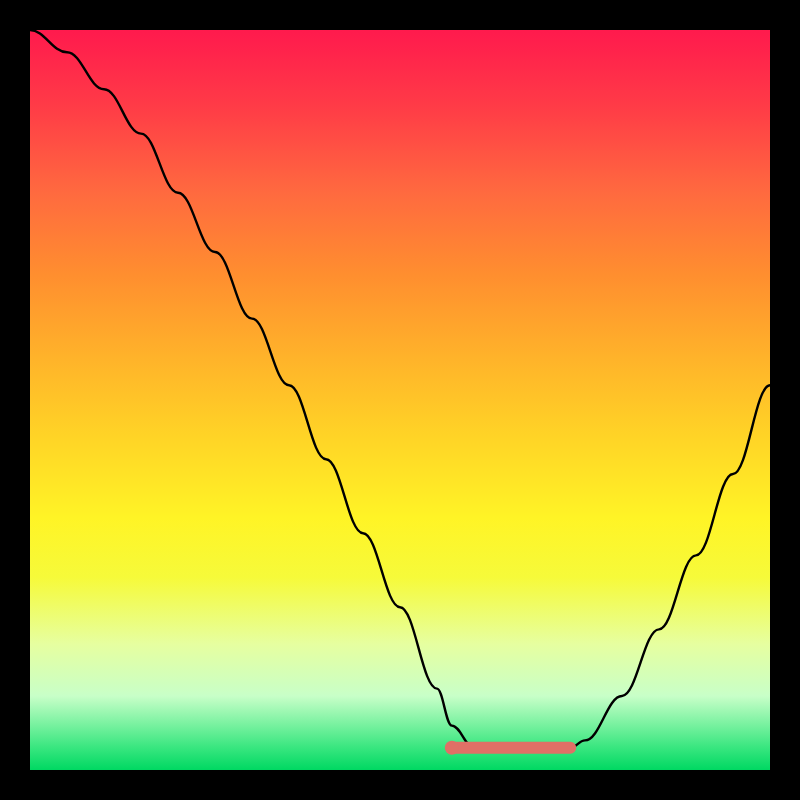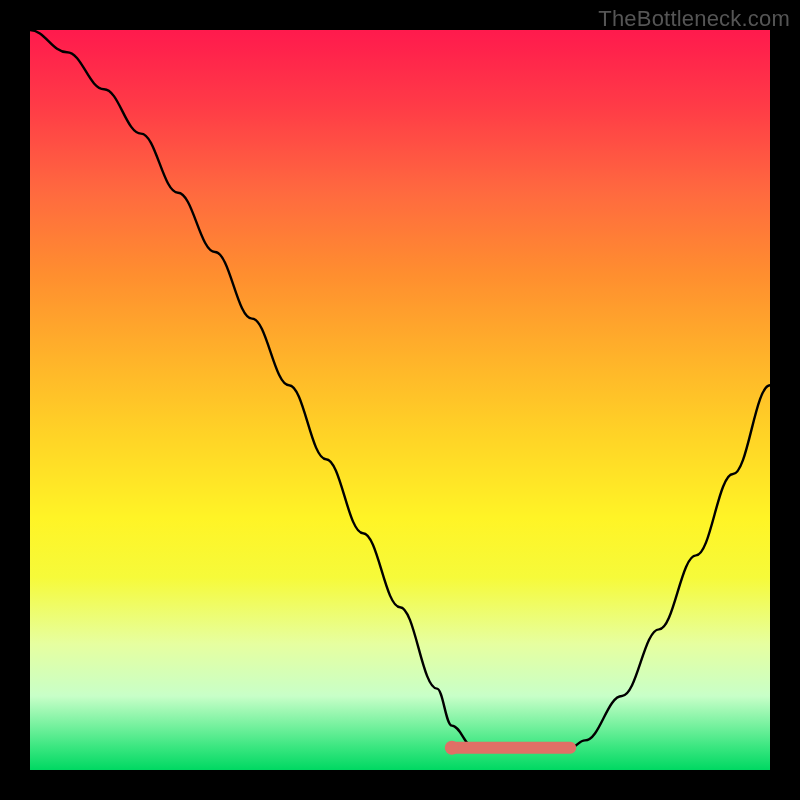--- a/index.html
+++ b/index.html
@@ -72,21 +72,20 @@
   }
   .marker-dot {
     fill: #e07066;
   }
 </style>
 </head>
 <body>
 
 <div class="frame">
 
-  <div class="brand">TheBottleneck.com</div>
 
   <div class="plot-area">
 
     <svg class="curve" viewBox="0 0 740 740" preserveAspectRatio="none">
       <path id="main-curve" class="main-path" d="M 0.0 0.0 C 14.8 0.0, 22.2 22.2, 37.0 22.2 C 51.8 22.2, 59.2 59.2, 74.0 59.2 C 88.8 59.2, 96.2 103.6, 111.0 103.6 C 125.8 103.6, 133.2 162.8, 148.0 162.8 C 162.8 162.8, 170.2 222.0, 185.0 222.0 C 199.8 222.0, 207.2 288.6, 222.0 288.6 C 236.8 288.6, 244.2 355.2, 259.0 355.2 C 273.8 355.2, 281.2 429.2, 296.0 429.2 C 310.8 429.2, 318.2 503.2, 333.0 503.2 C 347.8 503.2, 355.2 577.2, 370.0 577.2 C 384.8 577.2, 392.2 658.6, 407.0 658.6 C 412.9 658.6, 415.9 695.6, 421.8 695.6 C 430.7 695.6, 435.1 717.8, 444.0 717.8 C 458.8 717.8, 466.2 717.8, 481.0 717.8 C 495.8 717.8, 503.2 717.8, 518.0 717.8 C 526.9 717.8, 531.3 717.8, 540.2 717.8 C 546.1 717.8, 549.1 710.4, 555.0 710.4 C 569.8 710.4, 577.2 666.0, 592.0 666.0 C 606.8 666.0, 614.2 599.4, 629.0 599.4 C 643.8 599.4, 651.2 525.4, 666.0 525.4 C 680.8 525.4, 688.2 444.0, 703.0 444.0 C 717.8 444.0, 725.2 355.2, 740.0 355.2"></path>
       <line id="optimal-line" class="marker-line" x1="421.8" y1="717.8" x2="540.2" y2="717.8" stroke="#e07066"></line>
       <circle id="optimal-dot" class="marker-dot" r="7" cx="421.8" cy="717.8" fill="#e07066"></circle>
     </svg>
 
   </div>

